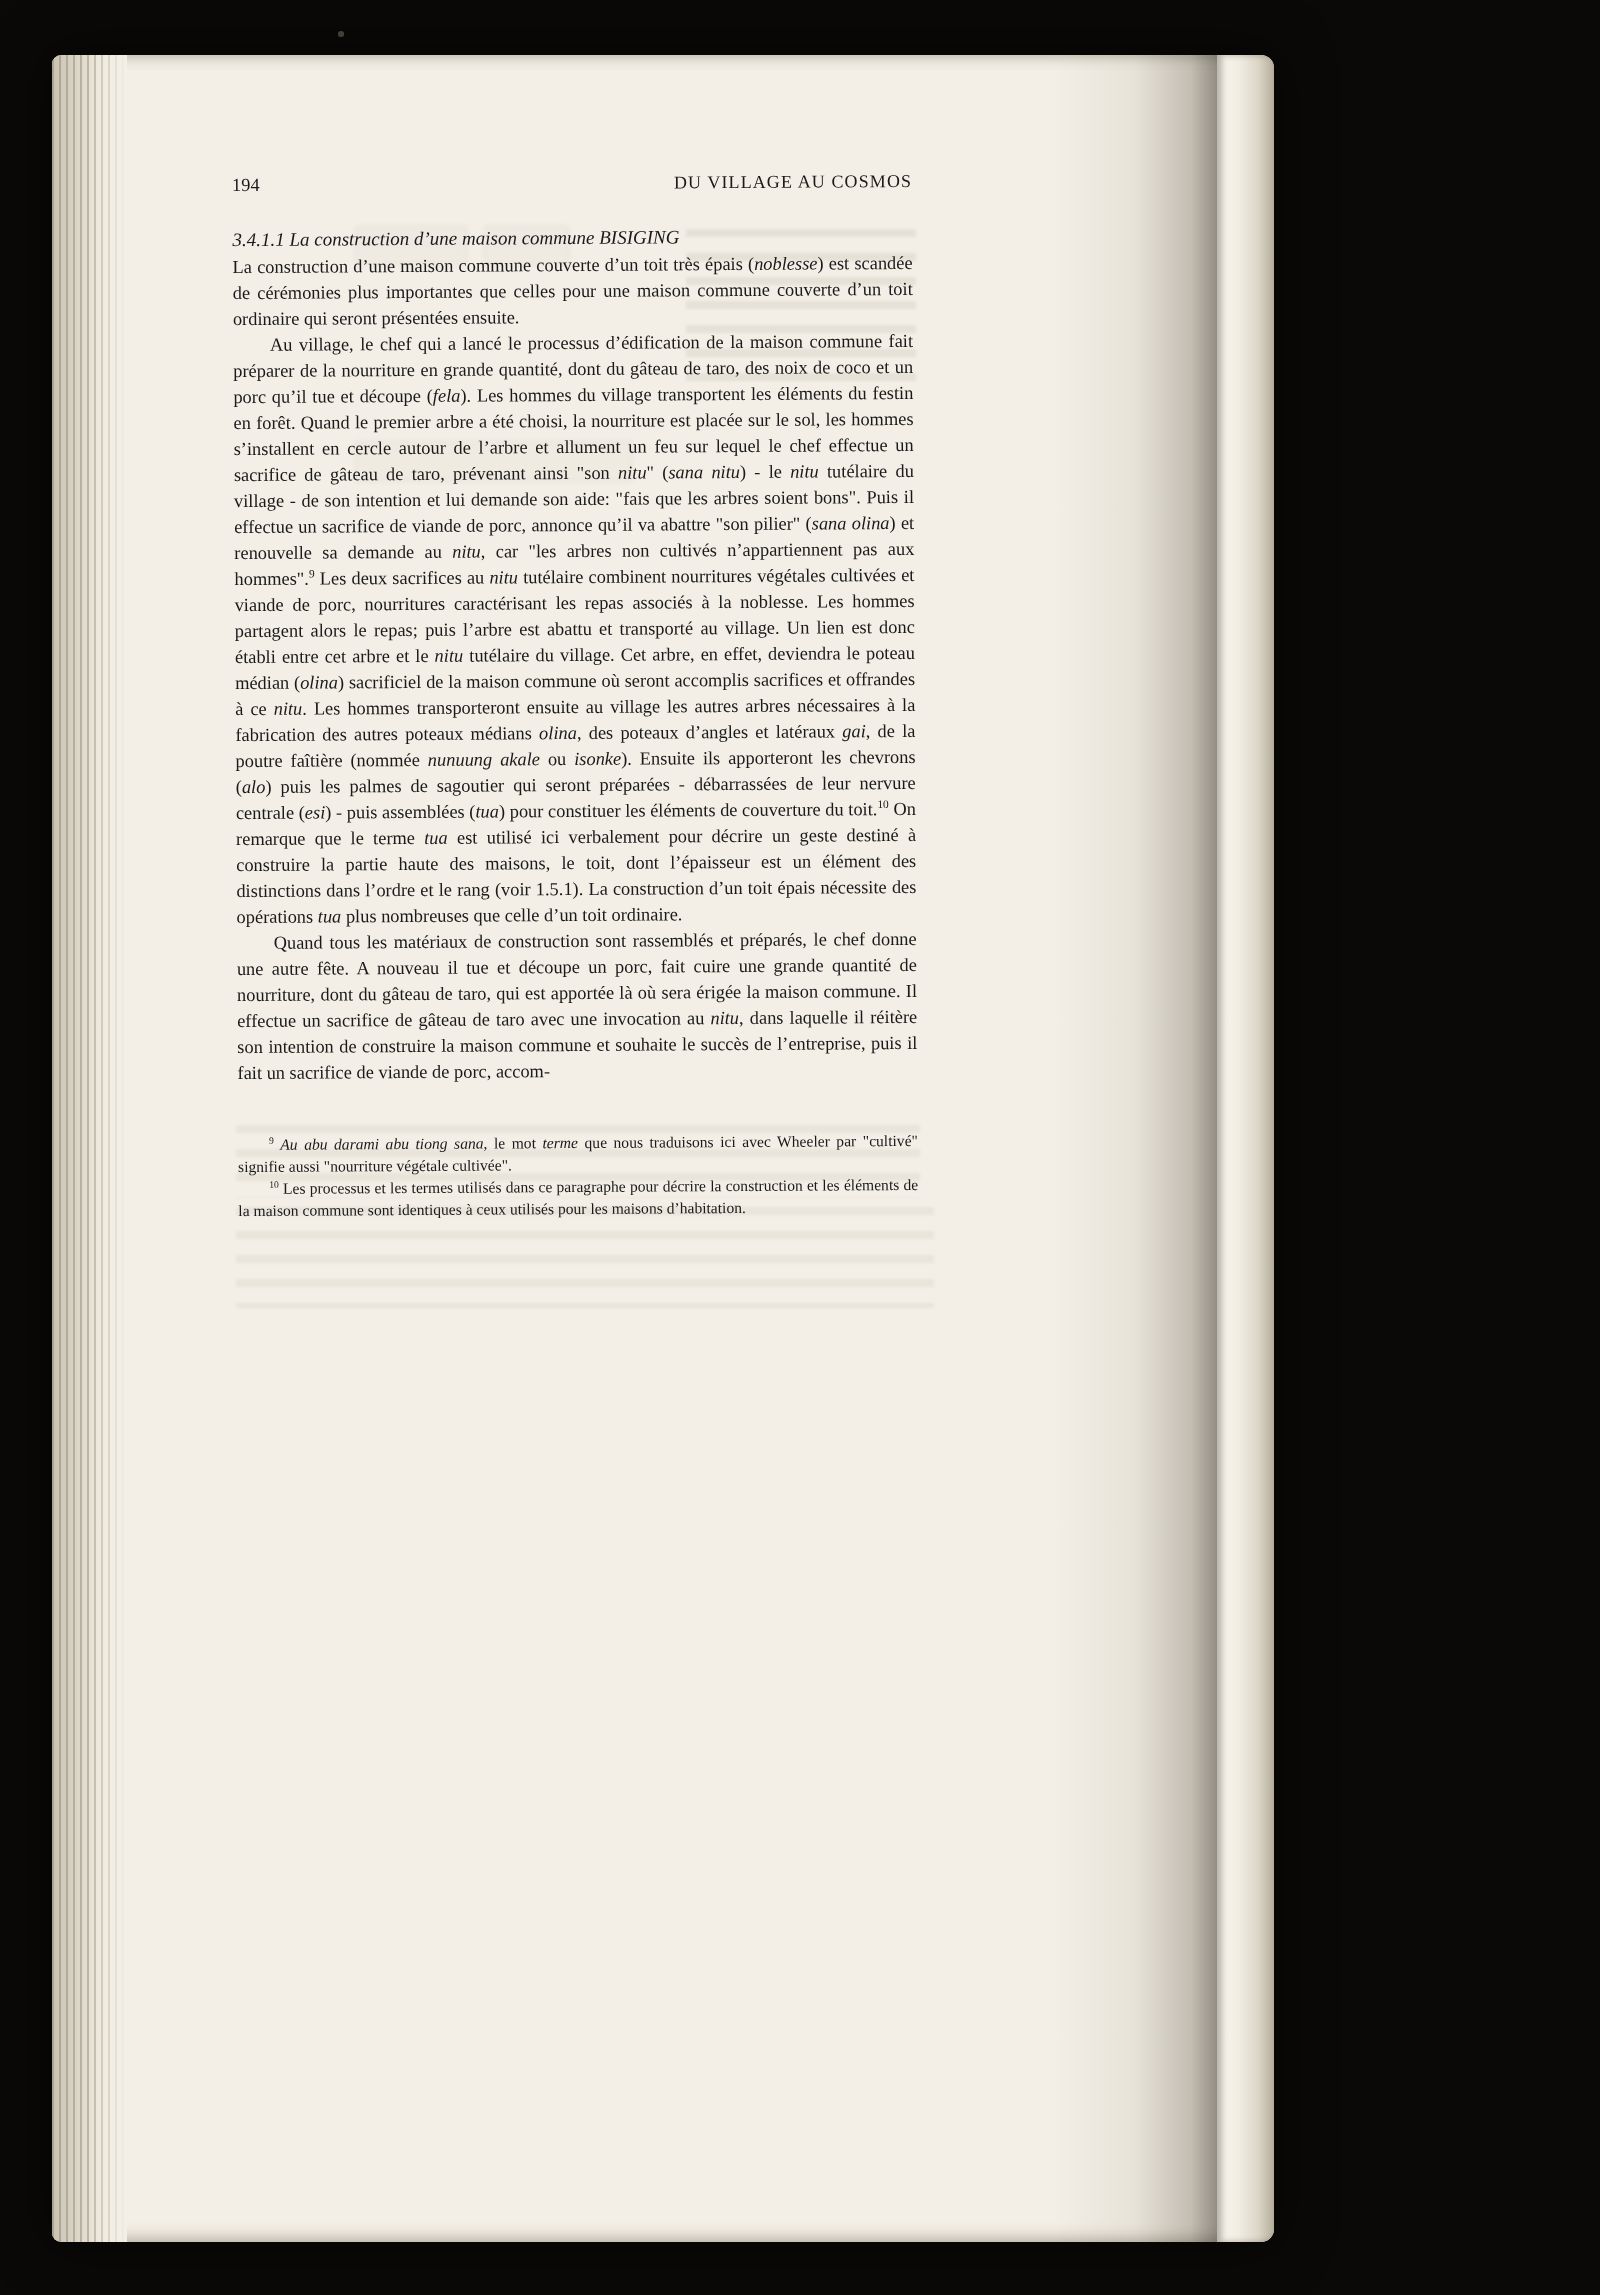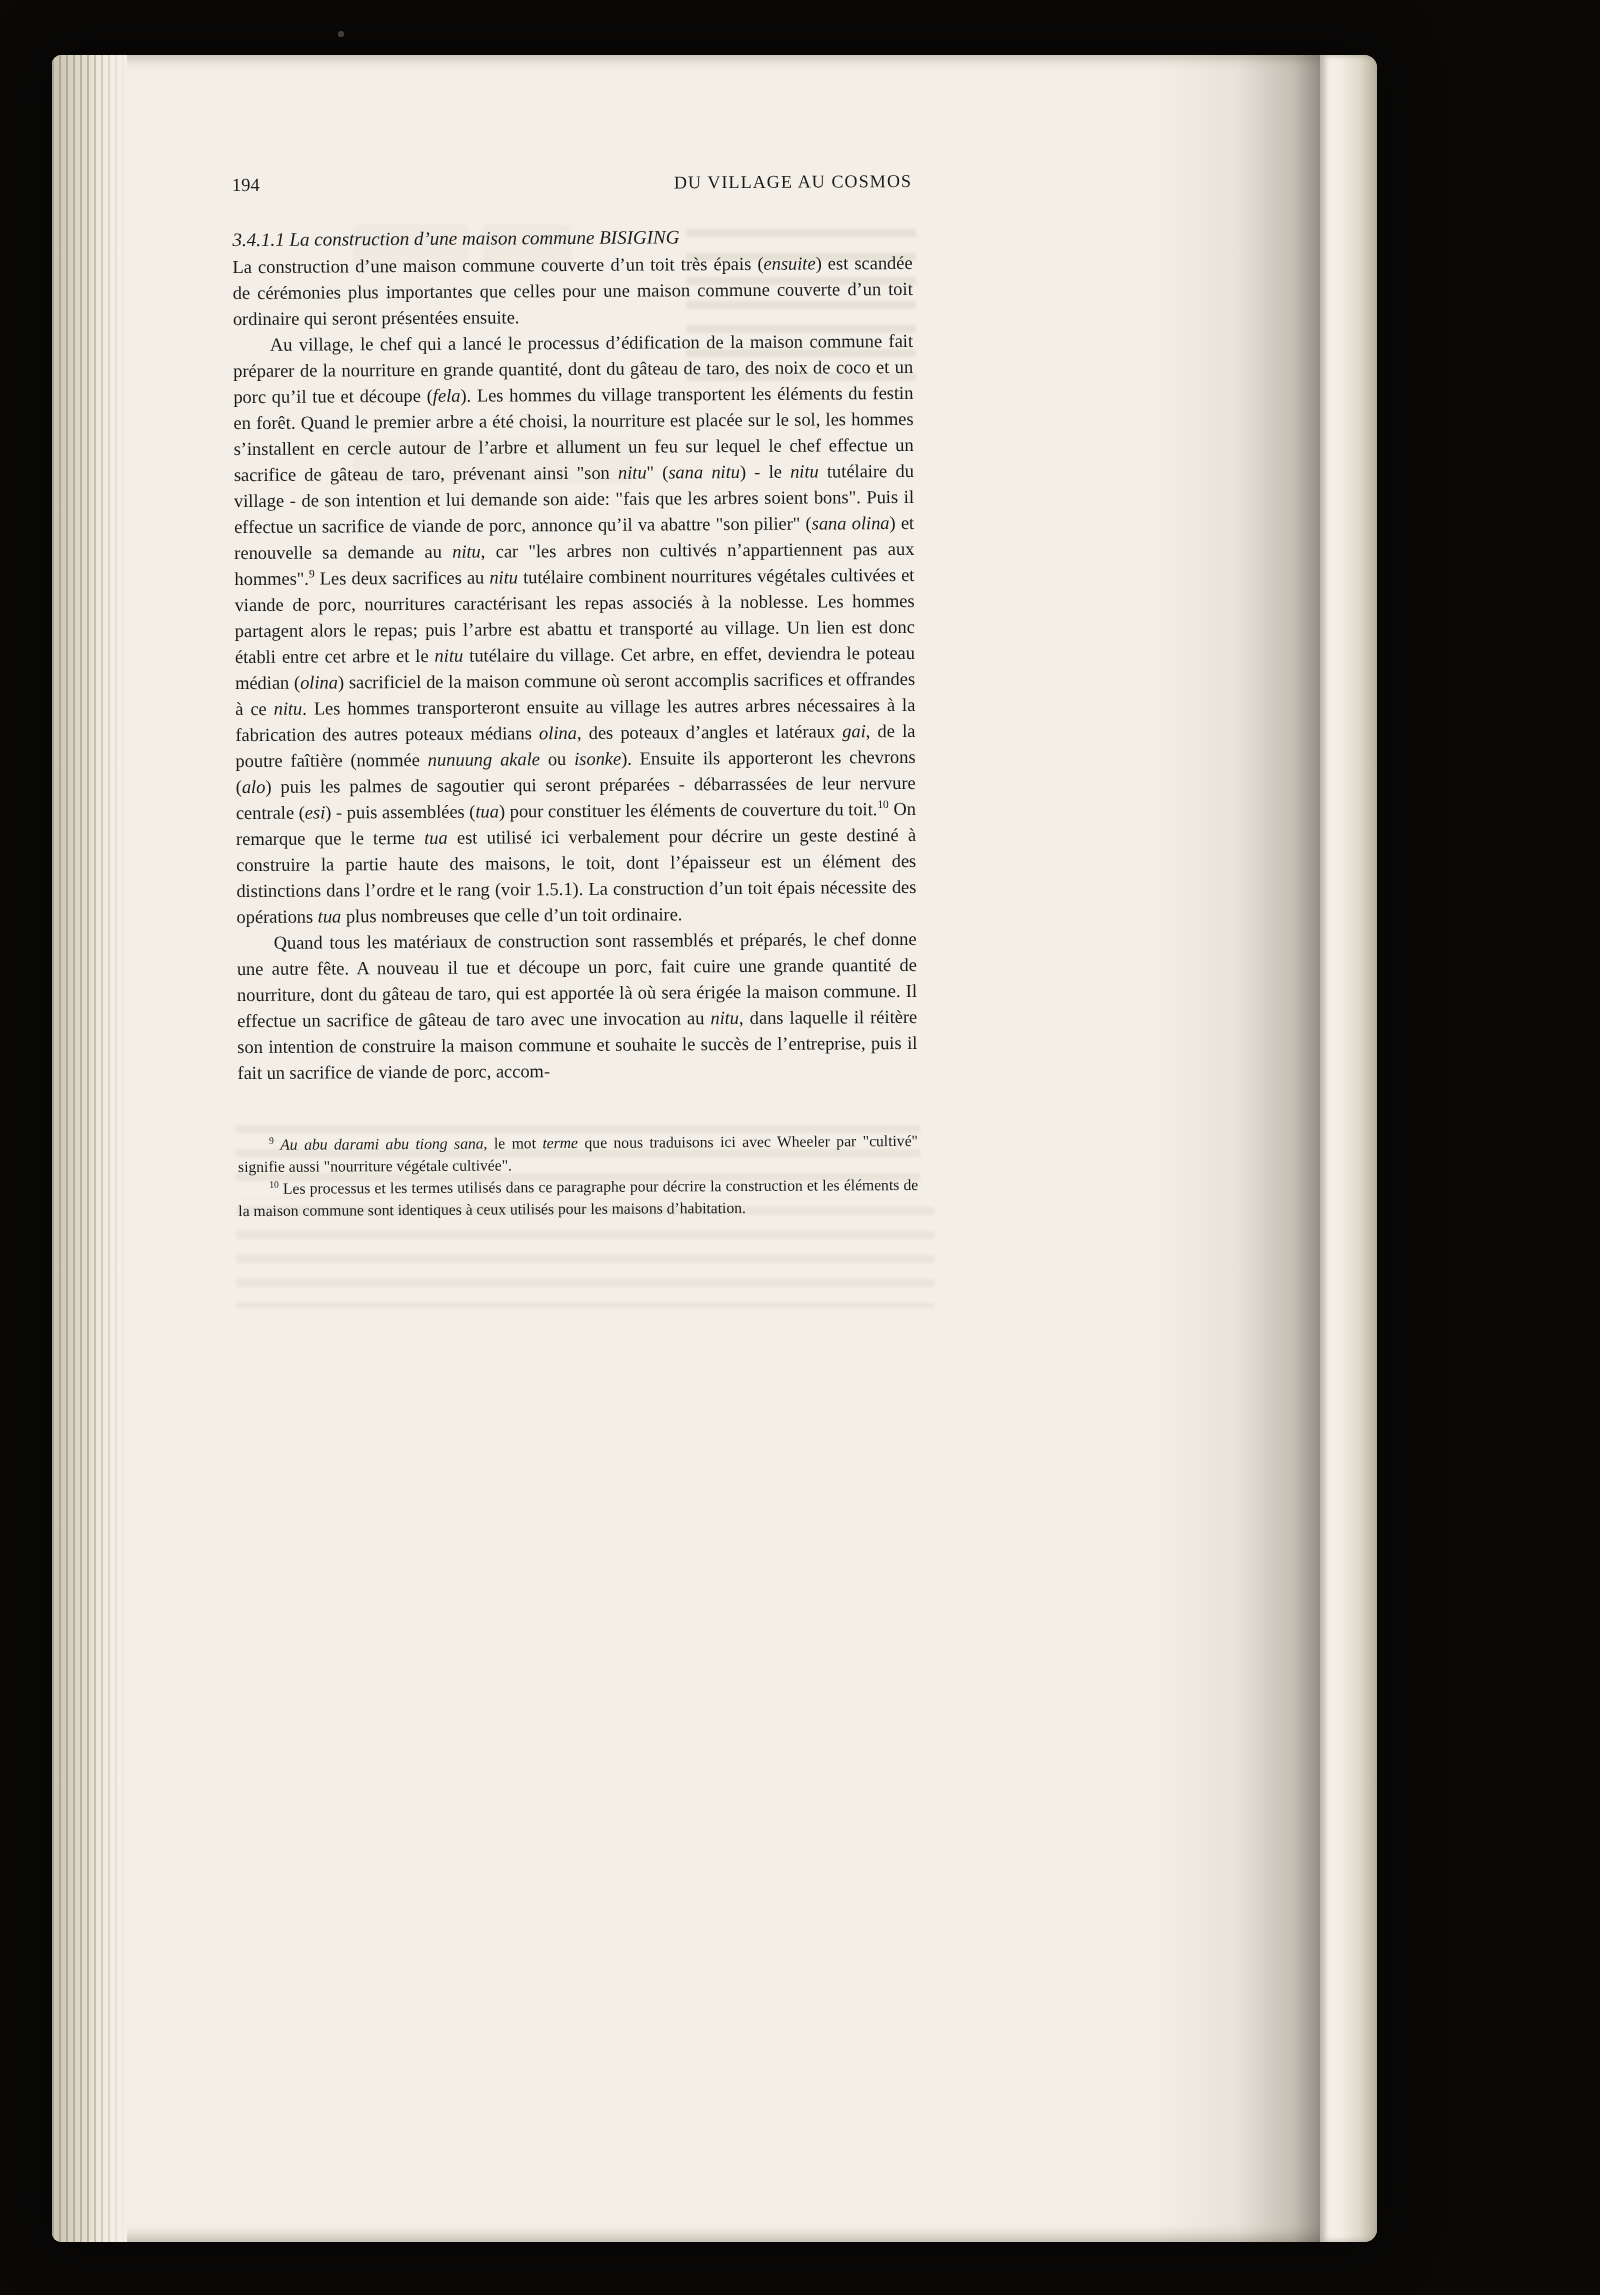--- a/index.html
+++ b/index.html
@@ -2,21 +2,21 @@
 <html style="font-size:14.7px"><head>
 <meta charset="utf-8">
 <style>
   html,body{margin:0;padding:0;background:#000;}
   .scene{position:relative;width:1601px;height:2296px;background:#0a0908;overflow:hidden;
          font-family:"Liberation Serif","DejaVu Serif",serif;}
   .speck{position:absolute;left:338px;top:31px;width:6.4px;height:5.5px;border-radius:50%;
          background:#6a675f;opacity:.7;}
 
   
-  .book{position:absolute;left:52px;top:55px;width:1325px;height:2187px;
+  .book{position:absolute;left:52px;top:55px;width:1222px;height:2187px;
         background:#f3efe6;border-radius:9.2px 13px 13px 9.2px;overflow:hidden;
         box-shadow:0 0 55px rgba(0,0,0,.65),
                    inset 0 9.2px 13px -7.3px rgba(70,60,40,.35),
                    inset 0 -11px 14.7px -8.3px rgba(70,60,40,.40);}
   .edge-left{position:absolute;left:0;top:0;width:75px;height:100%;
         background-image:
           linear-gradient(90deg, rgba(243,239,230,0) 0, rgba(243,239,230,0) 52%, #f3efe6 100%),
           repeating-linear-gradient(90deg, rgba(122,114,95,.38) 0 1.7px, rgba(243,239,230,0) 1.7px 7px),
           linear-gradient(90deg,#c9c2b1,#ebe6d9 60%,#f3efe6);}
   .gutter{position:absolute;right:57px;top:0;width:165px;height:100%;
@@ -67,21 +67,21 @@
     <div class="ghost-box" style="left:1377px;top:877px;width:44px;height:27.5px;"></div>
 
     <div class="textblock">
       <div class="runhead">
         <span>194</span>
         <span class="rh-title">DU VILLAGE AU COSMOS</span>
       </div>
 
       <div class="heading">3.4.1.1 La construction d’une maison commune BISIGING</div>
 
-      <p class="body first"><span>La construction d’une maison commune couverte d’un toit très épais (</span><i>ensuite</i><span>) est scandée de cérémonies plus importantes que celles pour une maison commune couverte d’un toit ordinaire qui seront présentées ensuite.</span></p>
+      <p class="body first"><span>La construction d’une maison commune couverte d’un toit très épais (</span><i>noblesse</i><span>) est scandée de cérémonies plus importantes que celles pour une maison commune couverte d’un toit ordinaire qui seront présentées ensuite.</span></p>
       <p class="body"><span>Au village, le chef qui a lancé le processus d’édification de la maison commune fait préparer de la nourriture en grande quantité, dont du gâteau de taro, des noix de coco et un porc qu’il tue et découpe (</span><i>fela</i><span>). Les hommes du village transportent les éléments du festin en forêt. Quand le premier arbre a été choisi, la nourriture est placée sur le sol, les hommes s’installent en cercle autour de l’arbre et allument un feu sur lequel le chef effectue un sacrifice de gâteau de taro, prévenant ainsi "son </span><i>nitu</i><span>" (</span><i>sana nitu</i><span>) - le </span><i>nitu</i><span> tutélaire du village - de son intention et lui demande son aide: "fais que les arbres soient bons". Puis il effectue un sacrifice de viande de porc, annonce qu’il va abattre "son pilier" (</span><i>sana olina</i><span>) et renouvelle sa demande au </span><i>nitu</i><span>, car "les arbres non cultivés n’appartiennent pas aux hommes".</span><sup>9</sup><span> Les deux sacrifices au </span><i>nitu</i><span> tutélaire combinent nourritures végétales cultivées et viande de porc, nourritures caractérisant les repas associés à la noblesse. Les hommes partagent alors le repas; puis l’arbre est abattu et transporté au village. Un lien est donc établi entre cet arbre et le </span><i>nitu</i><span> tutélaire du village. Cet arbre, en effet, deviendra le poteau médian (</span><i>olina</i><span>) sacrificiel de la maison commune où seront accomplis sacrifices et offrandes à ce </span><i>nitu</i><span>. Les hommes transporteront ensuite au village les autres arbres nécessaires à la fabrication des autres poteaux médians </span><i>olina</i><span>, des poteaux d’angles et latéraux </span><i>gai</i><span>, de la poutre faîtière (nommée </span><i>nunuung akale</i><span> ou </span><i>isonke</i><span>). Ensuite ils apporteront les chevrons (</span><i>alo</i><span>) puis les palmes de sagoutier qui seront préparées - débarrassées de leur nervure centrale (</span><i>esi</i><span>) - puis assemblées (</span><i>tua</i><span>) pour constituer les éléments de couverture du toit.</span><sup>10</sup><span> On remarque que le terme </span><i>tua</i><span> est utilisé ici verbalement pour décrire un geste destiné à construire la partie haute des maisons, le toit, dont l’épaisseur est un élément des distinctions dans l’ordre et le rang (voir 1.5.1). La construction d’un toit épais nécessite des opérations </span><i>tua</i><span> plus nombreuses que celle d’un toit ordinaire.</span></p>
       <p class="body"><span>Quand tous les matériaux de construction sont rassemblés et préparés, le chef donne une autre fête. A nouveau il tue et découpe un porc, fait cuire une grande quantité de nourriture, dont du gâteau de taro, qui est apportée là où sera érigée la maison commune. Il effectue un sacrifice de gâteau de taro avec une invocation au </span><i>nitu</i><span>, dans laquelle il réitère son intention de construire la maison commune et souhaite le succès de l’entreprise, puis il fait un sacrifice de viande de porc, accom-</span></p>
 
       <div class="footnotes">
         <p class="fn"><sup>9</sup><span> </span><i>Au abu darami abu tiong sana</i><span>, le mot </span><i>terme</i><span> que nous traduisons ici avec Wheeler par "cultivé" signifie aussi "nourriture végétale cultivée".</span></p>
         <p class="fn"><sup>10</sup><span> Les processus et les termes utilisés dans ce paragraphe pour décrire la construction et les éléments de la maison commune sont identiques à ceux utilisés pour les maisons d’habitation.</span></p>
       </div>
     </div>
   </div>
 </div>

